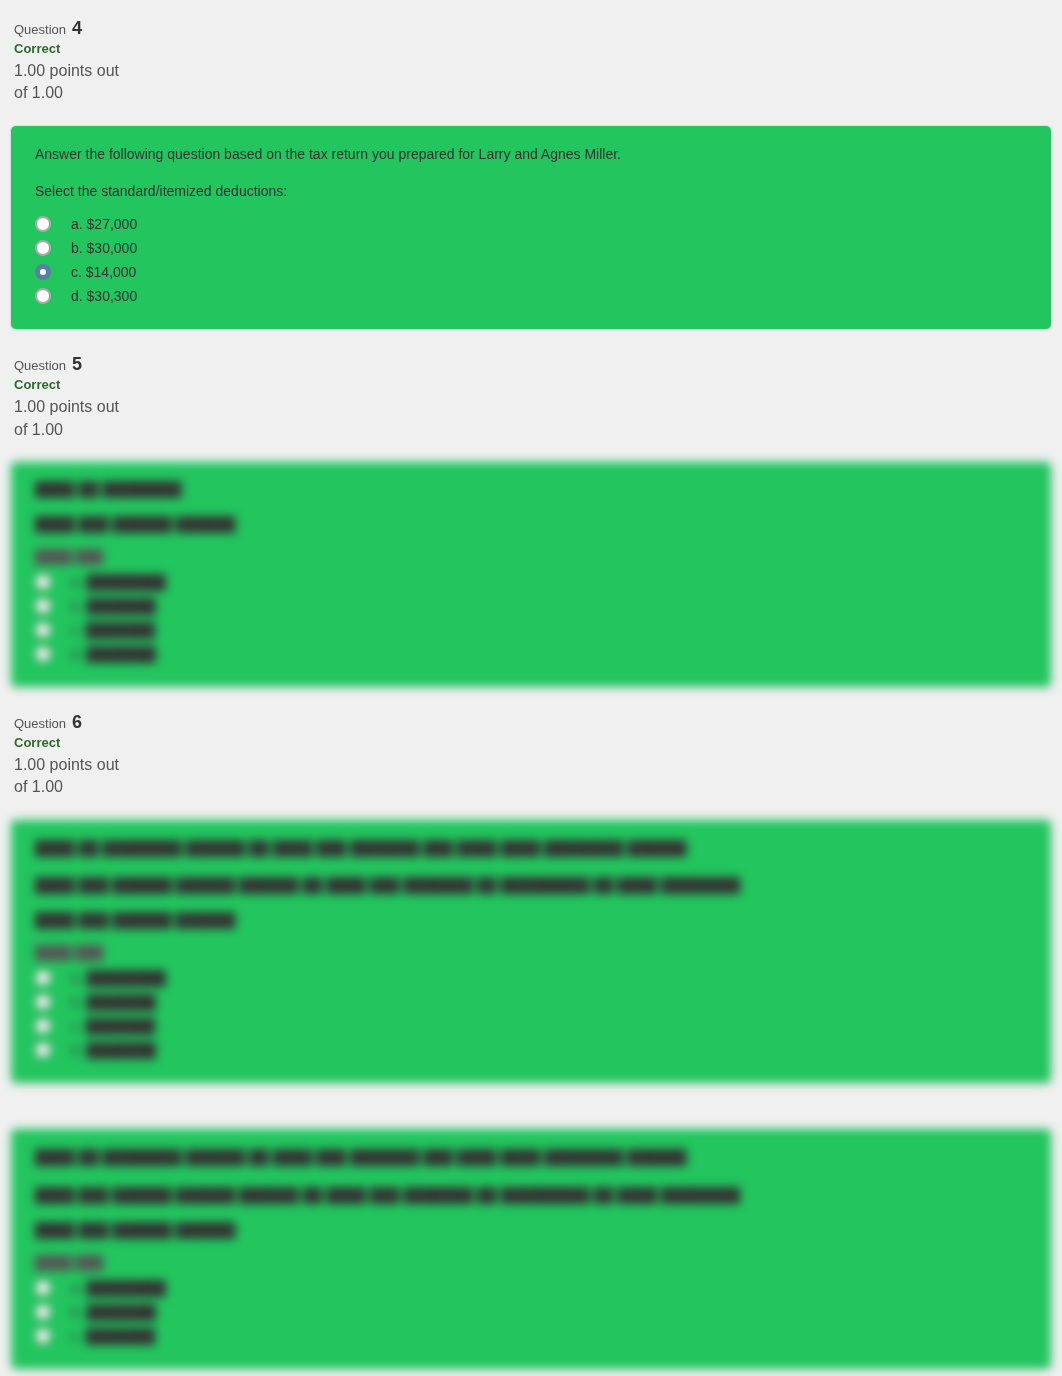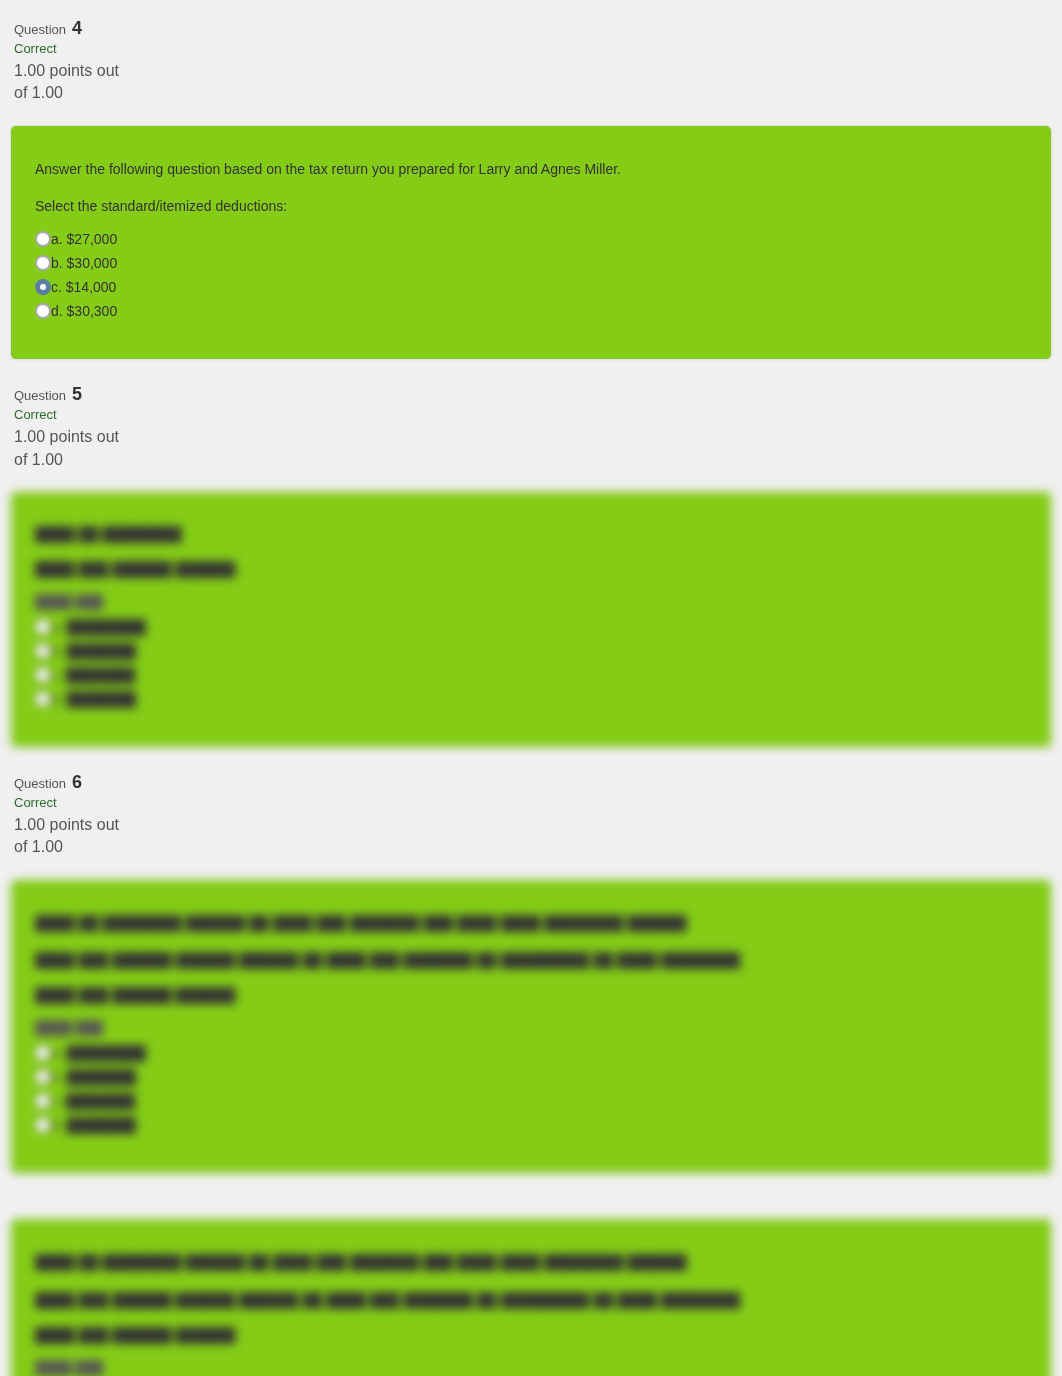--- a/index.html
+++ b/index.html
@@ -30,35 +30,35 @@
       color: #555;
     }
     .question-number {
       font-size: 18px;
       font-weight: bold;
       color: #333;
     }
     .question-status {
       font-size: 13px;
       color: #2d6a2d;
-      font-weight: normal;
+      font-weight: bold;
       margin-top: 2px;
     }
     .question-points {
       font-size: 16px;
       color: #555;
       margin-top: 4px;
       line-height: 1.4;
     }
     .question-card {
       flex: 1;
-      background: #84cc16;
+      background: #22c55e;
       border: 1px solid #dce3ec;
       border-radius: 6px;
-      padding: 32px 24px;
+      padding: 17px 24px;
       box-shadow: 0 1px 3px rgba(0,0,0,0.05);
     }
     .question-text {
       font-size: 14px;
       color: #333;
       line-height: 1.6;
       margin-bottom: 16px;
     }
     .sub-question-text {
       font-size: 14px;
@@ -71,21 +71,21 @@
       color: #555;
       margin-bottom: 10px;
     }
     .options-list {
       list-style: none;
     }
     .option-item {
       display: flex;
       align-items: flex-start;
       margin-bottom: 8px;
-      gap: 0;
+      gap: 20px;
     }
     .radio-circle {
       width: 16px;
       height: 16px;
       border-radius: 50%;
       border: 2px solid #aaa;
       background: #fff;
       flex-shrink: 0;
       display: inline-block;
     }

